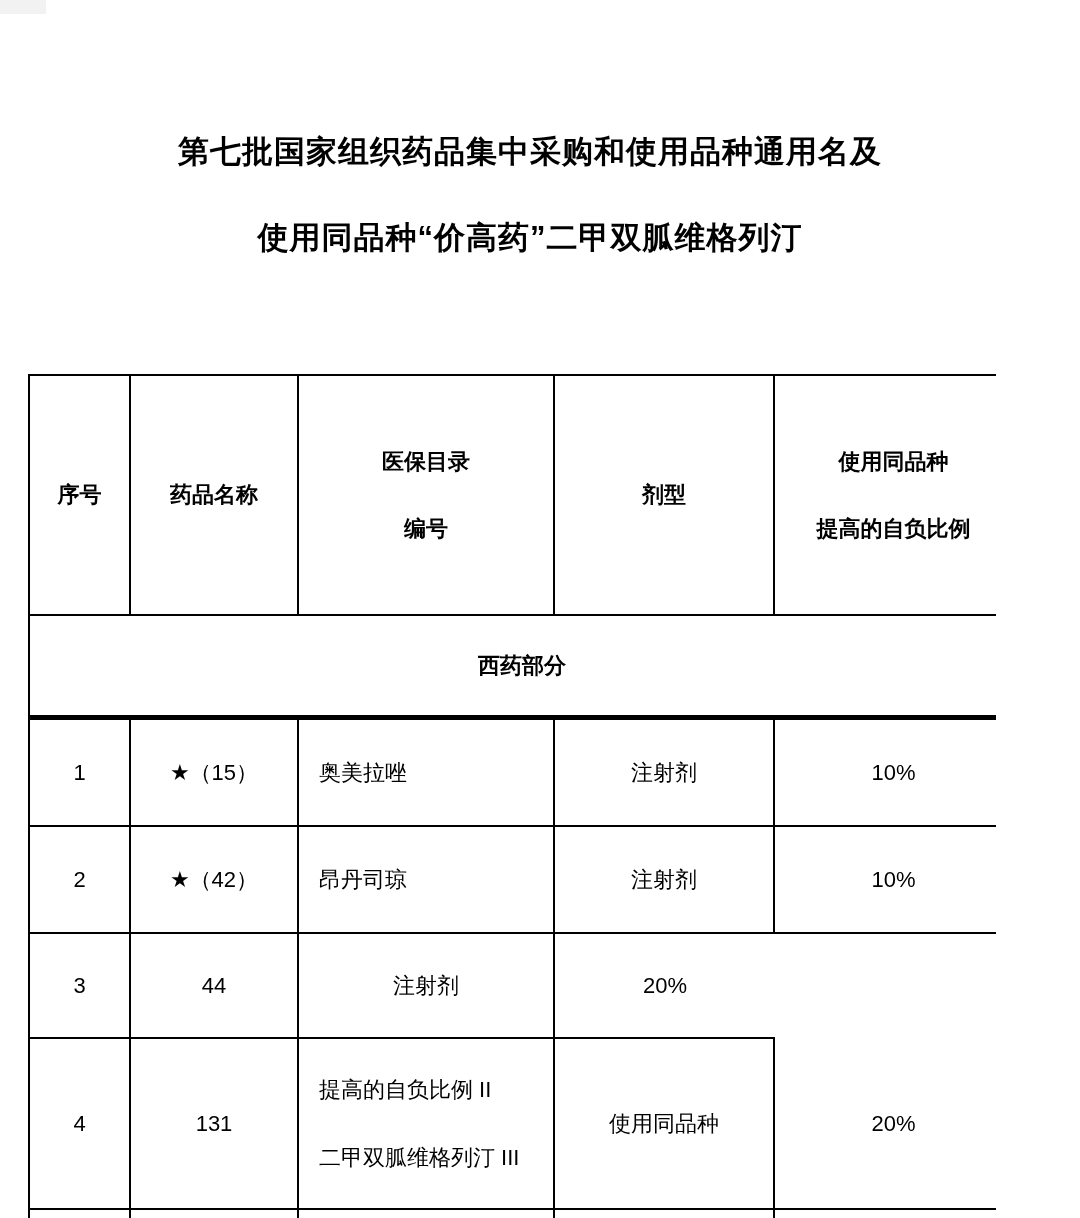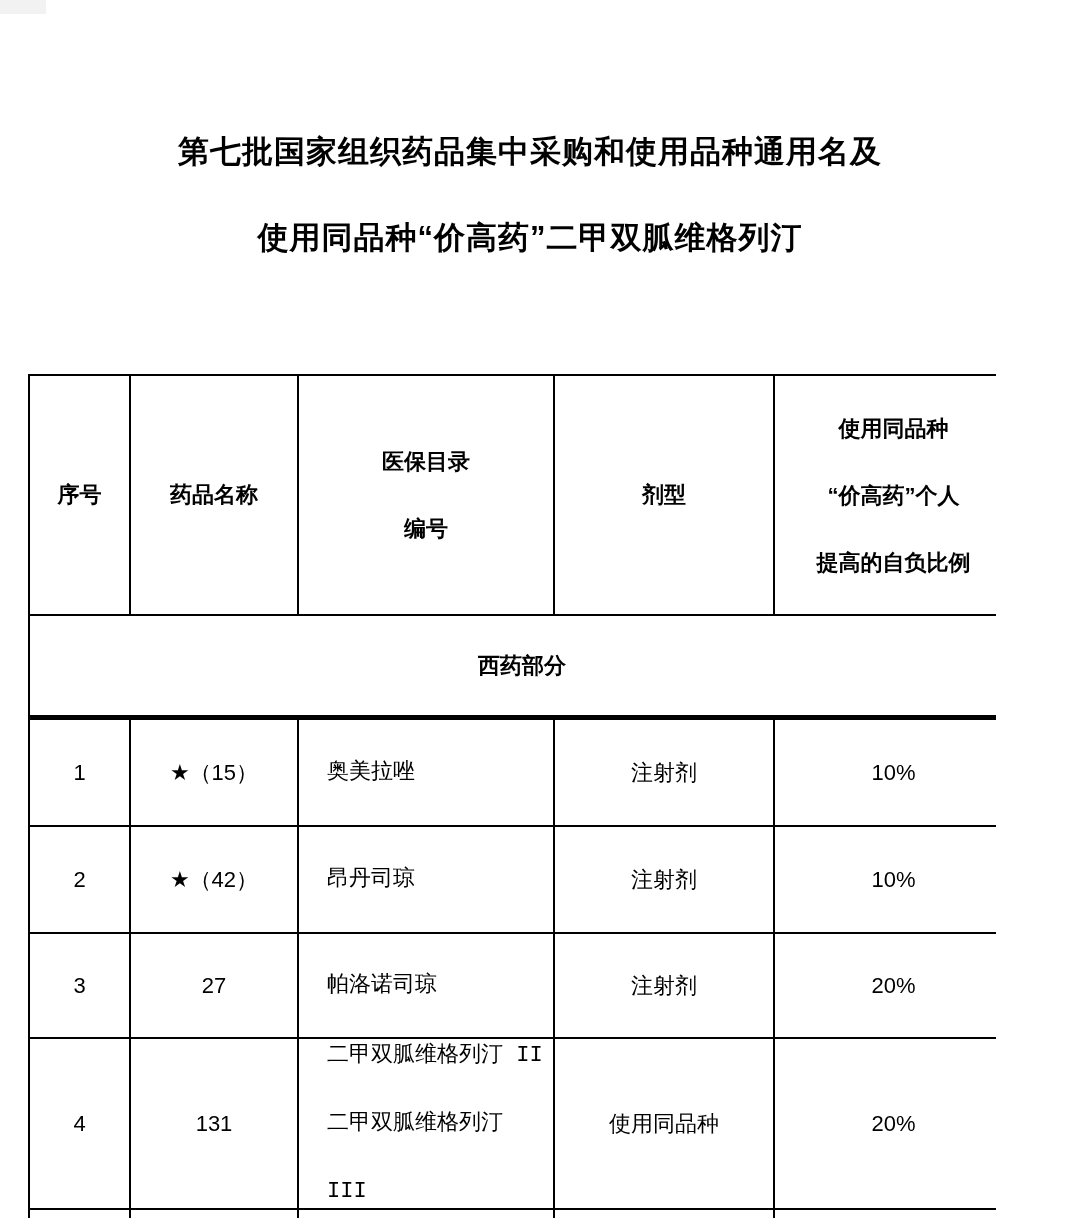--- a/index.html
+++ b/index.html
@@ -75,22 +75,21 @@
   .data-row .t-cell { font-weight: 400; }
   .row-1 .t-cell { height: 107px; }
   .row-2 .t-cell { height: 107px; }
   .row-3 .t-cell { height: 105px; }
   .row-4 .t-cell { height: 171px; }
   .row-partial .t-cell { height: 12px; border-bottom: none; }
 
   .cell-name {
     align-items: flex-start;
     text-align: left;
-    padding-left: 28px;
-    font-family: Liberation Mono, monospace;
+    padding-left: 20px;
   }
   .cell-name .name-line { display: block; line-height: 30px; }
   .row-4 .cell-name .name-line { line-height: 68px; }
 </style>
 </head>
 <body>
 
 <div class="page">
 
   <div class="top-artifact"></div>
@@ -105,21 +104,20 @@
     <div class="t-row thead">
       <div class="t-cell">序号</div>
       <div class="t-cell">药品名称</div>
       <div class="t-cell multi">
         <span>医保目录</span>
         <span>编号</span>
       </div>
       <div class="t-cell">剂型</div>
       <div class="t-cell multi">
         <span>使用同品种</span>
-        <span>“价高药”个人</span>
         <span>提高的自负比例</span>
       </div>
     </div>
 
     <div class="section-row">西药部分</div>
 
     <div class="t-row data-row row-1">
       <div class="t-cell">1</div>
       <div class="t-cell">★（15）</div>
       <div class="t-cell cell-name">
@@ -134,33 +132,30 @@
       <div class="t-cell">★（42）</div>
       <div class="t-cell cell-name">
         <span class="name-line">昂丹司琼</span>
       </div>
       <div class="t-cell">注射剂</div>
       <div class="t-cell">10%</div>
     </div>
 
     <div class="t-row data-row row-3">
       <div class="t-cell">3</div>
-      <div class="t-cell">27</div>
-      <div class="t-cell cell-name">
-        <span class="name-line">帕洛诺司琼</span>
-      </div>
+      <div class="t-cell">44</div>
       <div class="t-cell">注射剂</div>
       <div class="t-cell">20%</div>
     </div>
 
     <div class="t-row data-row row-4">
       <div class="t-cell">4</div>
       <div class="t-cell">131</div>
       <div class="t-cell cell-name">
-        <span class="name-line">二甲双胍维格列汀 II</span>
+        <span class="name-line">提高的自负比例 II</span>
         <span class="name-line">二甲双胍维格列汀 III</span>
       </div>
       <div class="t-cell">使用同品种</div>
       <div class="t-cell">20%</div>
     </div>
 
     <div class="t-row data-row row-partial">
       <div class="t-cell"></div>
       <div class="t-cell"></div>
       <div class="t-cell"></div>

